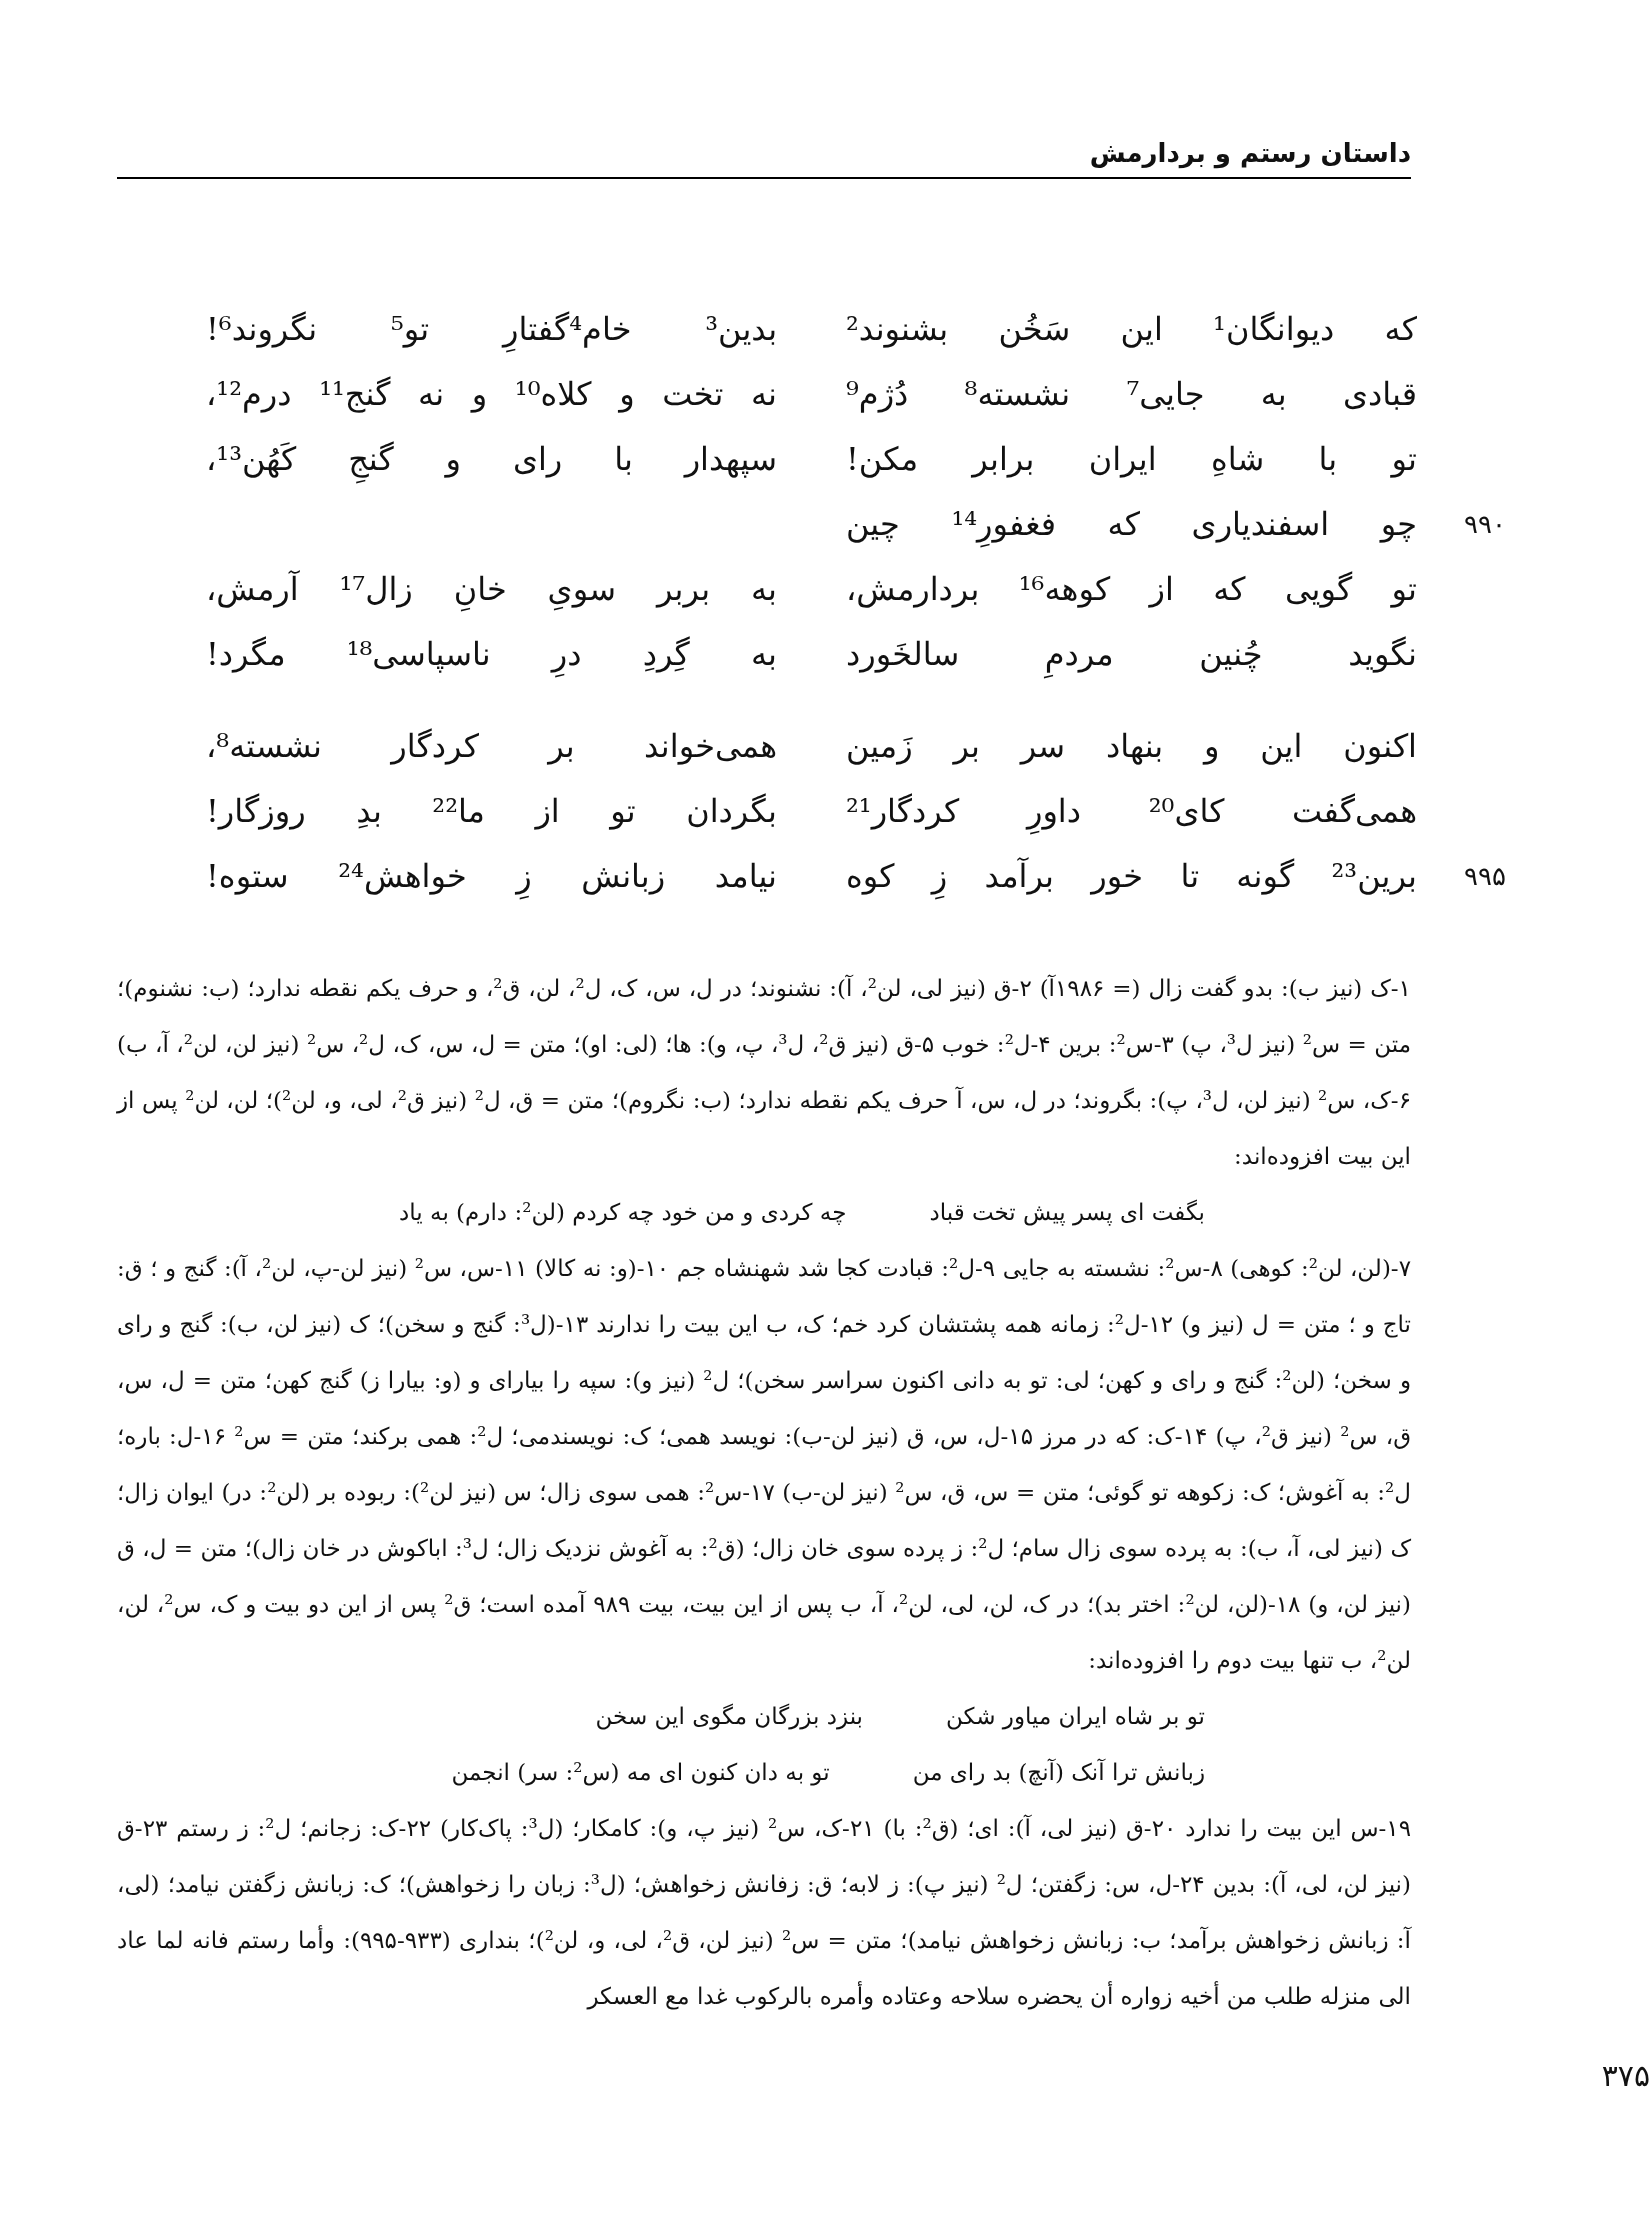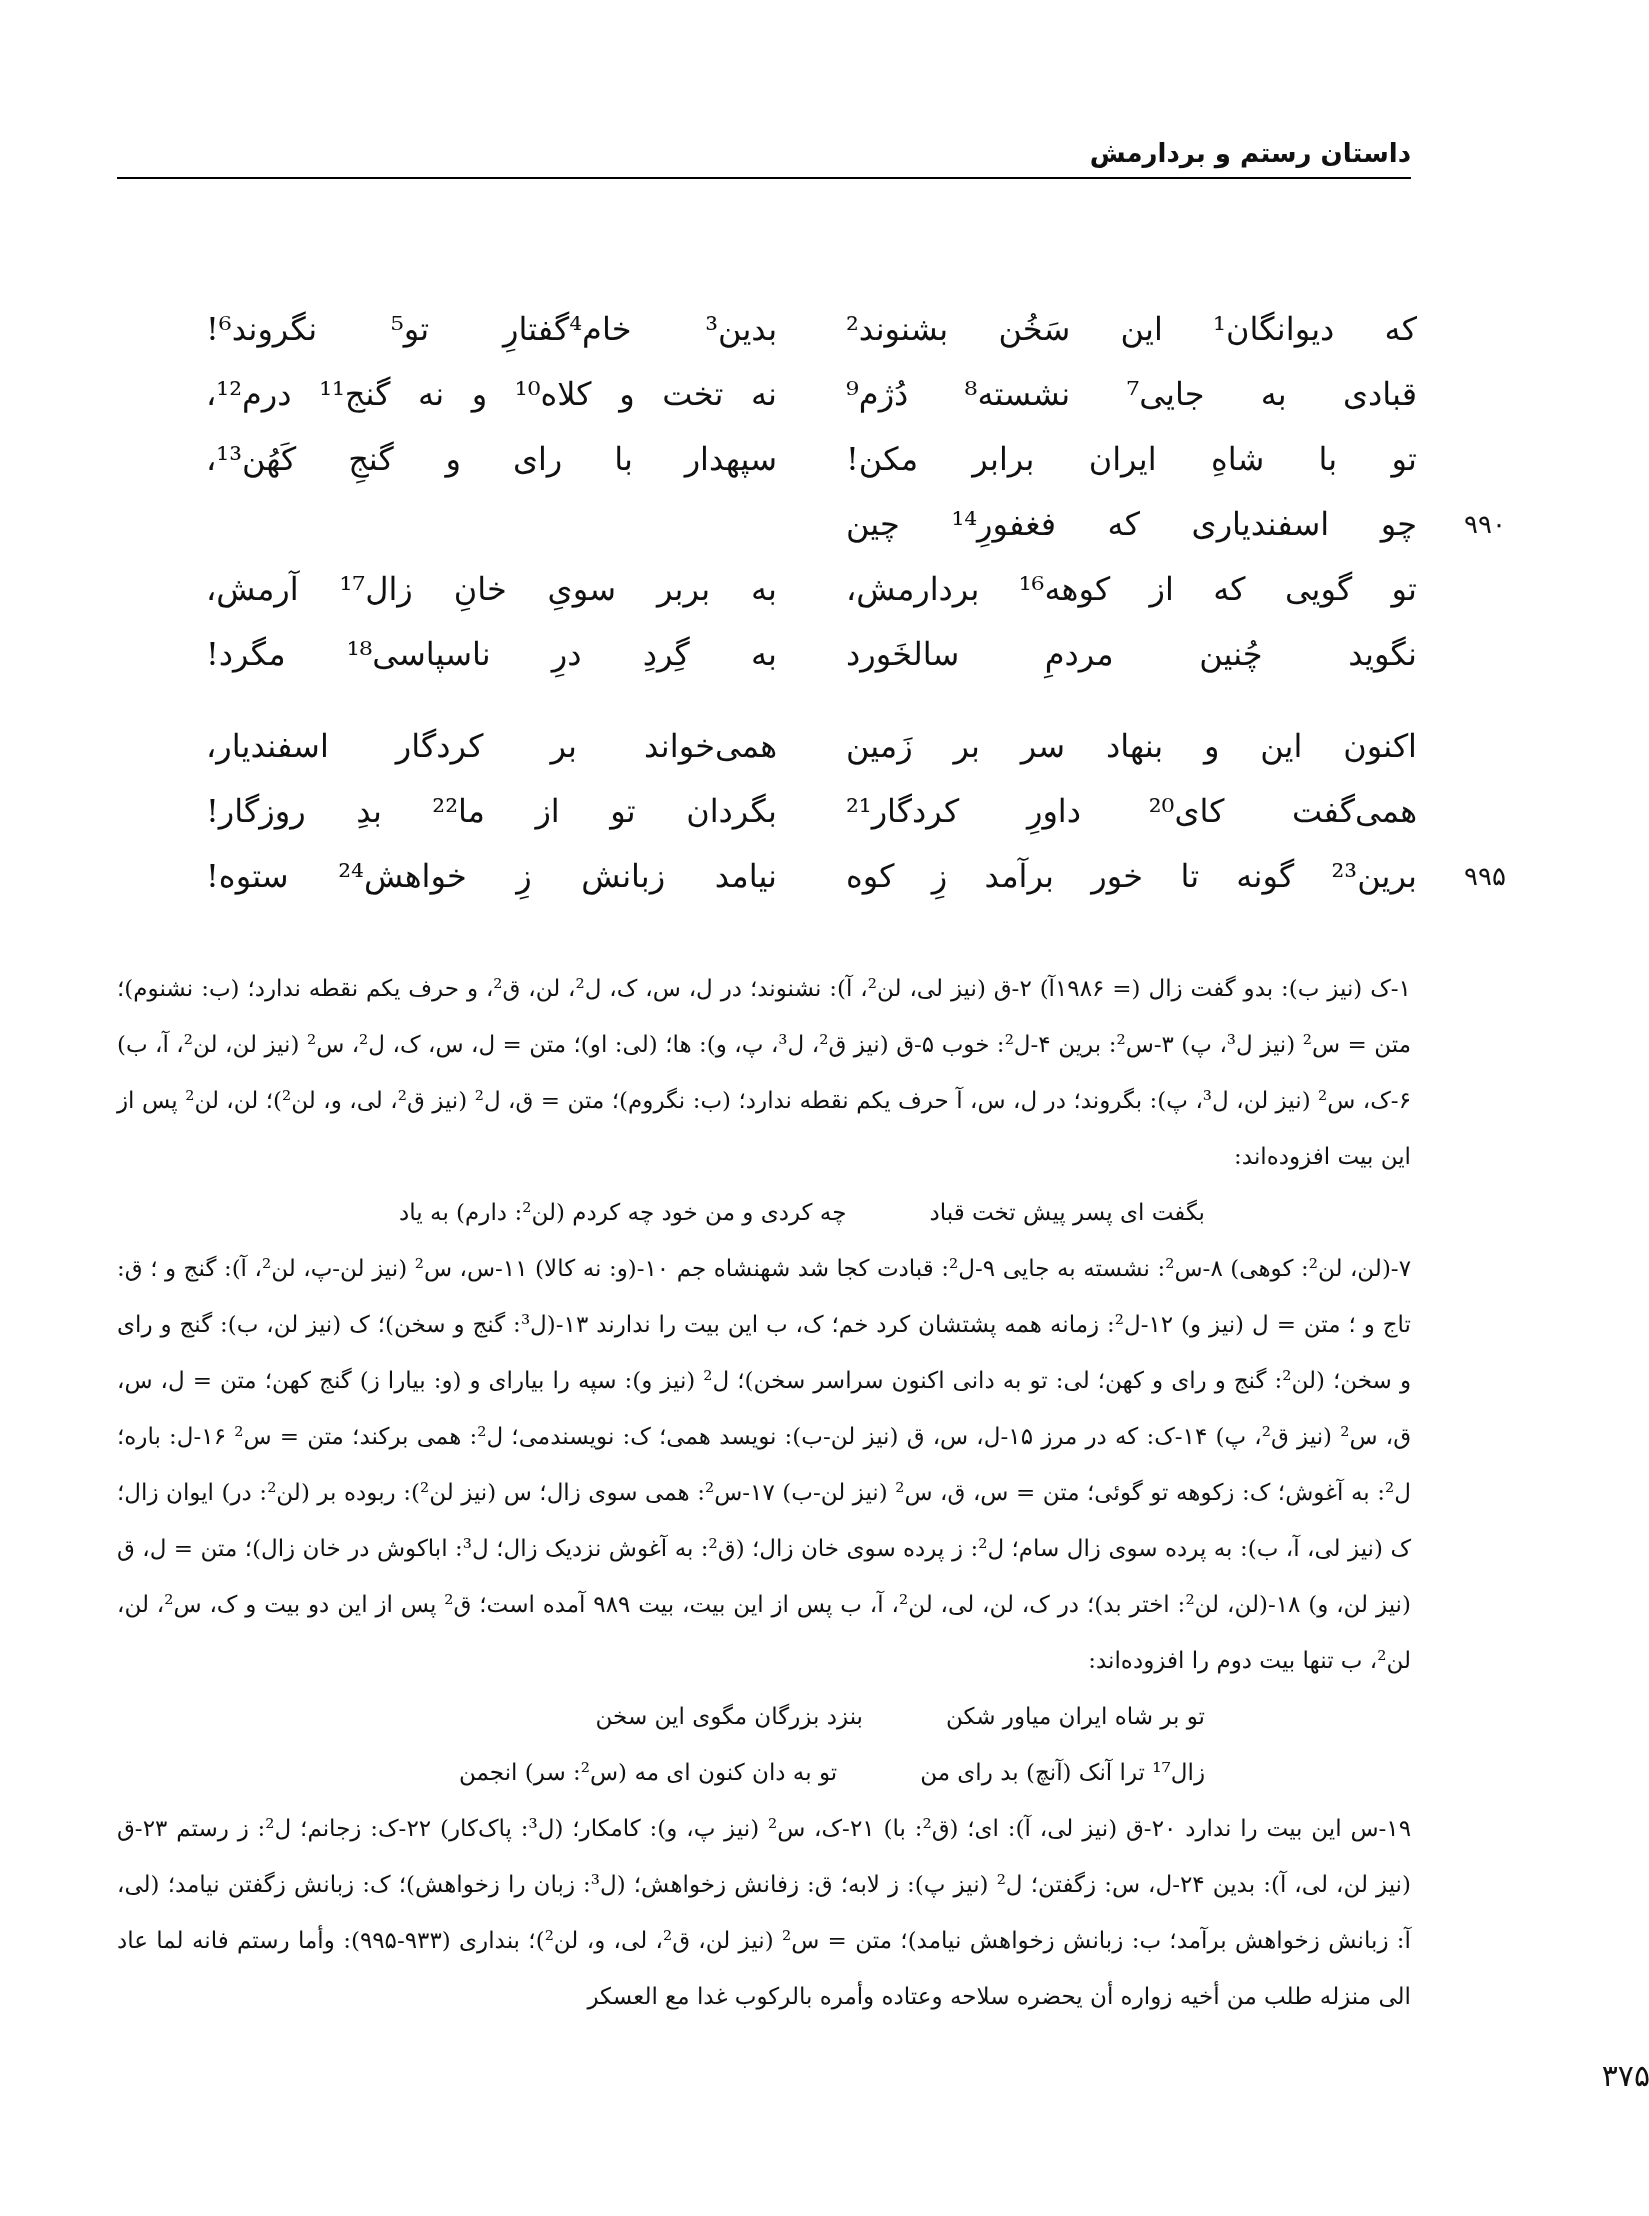--- a/index.html
+++ b/index.html
@@ -52,21 +52,21 @@
     <span class="h2">به بربر سویِ خانِ زال¹⁷ آرمش،</span>
   </div>
   <div class="row">
     <span class="vnum"></span>
     <span class="h1">نگوید چُنین مردمِ سالخَورد</span>
     <span class="h2">به گِردِ درِ ناسپاسی¹⁸ مگرد!</span>
   </div>
   <div class="row gap">
     <span class="vnum"></span>
     <span class="h1">اکنون این و بنهاد سر بر زَمین</span>
-    <span class="h2">همی‌خواند بر کردگار اسفندیار،</span>
+    <span class="h2">همی‌خواند بر کردگار نشسته⁸،</span>
   </div>
   <div class="row">
     <span class="vnum"></span>
     <span class="h1">همی‌گفت کای²⁰ داورِ کردگار²¹</span>
     <span class="h2">بگردان تو از ما²² بدِ روزگار!</span>
   </div>
   <div class="row">
     <span class="vnum">۹۹۵</span>
     <span class="h1">برین²³ گونه تا خور برآمد زِ کوه</span>
     <span class="h2">نیامد زبانش زِ خواهش²⁴ ستوه!</span>
@@ -78,20 +78,20 @@
   <div class="quote">
     <span>بگفت ای پسر پیش تخت قباد</span>
     <span>چه کردی و من خود چه کردم (لن²: دارم) به یاد</span>
   </div>
   <p>۷-(لن، لن²: کوهی) ۸-س²: نشسته به جایی ۹-ل²: قبادت کجا شد شهنشاه جم ۱۰-(و: نه کالا) ۱۱-س، س² (نیز لن-پ، لن²، آ): گنج و ؛ ق: تاج و ؛ متن = ل (نیز و) ۱۲-ل²: زمانه همه پشتشان کرد خم؛ ک، ب این بیت را ندارند ۱۳-(ل³: گنج و سخن)؛ ک (نیز لن، ب): گنج و رای و سخن؛ (لن²: گنج و رای و کهن؛ لی: تو به دانی اکنون سراسر سخن)؛ ل² (نیز و): سپه را بیارای و (و: بیارا ز) گنج کهن؛ متن = ل، س، ق، س² (نیز ق²، پ) ۱۴-ک: که در مرز ۱۵-ل، س، ق (نیز لن-ب): نویسد همی؛ ک: نویسندمی؛ ل²: همی برکند؛ متن = س² ۱۶-ل: باره؛ ل²: به آغوش؛ ک: زکوهه تو گوئی؛ متن = س، ق، س² (نیز لن-ب) ۱۷-س²: همی سوی زال؛ س (نیز لن²): ربوده بر (لن²: در) ایوان زال؛ ک (نیز لی، آ، ب): به پرده سوی زال سام؛ ل²: ز پرده سوی خان زال؛ (ق²: به آغوش نزدیک زال؛ ل³: اباکوش در خان زال)؛ متن = ل، ق (نیز لن، و) ۱۸-(لن، لن²: اختر بد)؛ در ک، لن، لی، لن²، آ، ب پس از این بیت، بیت ۹۸۹ آمده است؛ ق² پس از این دو بیت و ک، س²، لن، لن²، ب تنها بیت دوم را افزوده‌اند:</p>
   <div class="quote">
     <span>تو بر شاه ایران میاور شکن</span>
     <span>بنزد بزرگان مگوی این سخن</span>
   </div>
   <div class="quote">
-    <span>زال¹⁷ ترا آنک (آنچ) بد رای من</span>
+    <span>زبانش ترا آنک (آنچ) بد رای من</span>
     <span>تو به دان کنون ای مه (س²: سر) انجمن</span>
   </div>
   <p>۱۹-س این بیت را ندارد ۲۰-ق (نیز لی، آ): ای؛ (ق²: با) ۲۱-ک، س² (نیز پ، و): کامکار؛ (ل³: پاک‌کار) ۲۲-ک: زجانم؛ ل²: ز رستم ۲۳-ق (نیز لن، لی، آ): بدین ۲۴-ل، س: زگفتن؛ ل² (نیز پ): ز لابه؛ ق: زفانش زخواهش؛ (ل³: زبان را زخواهش)؛ ک: زبانش زگفتن نیامد؛ (لی، آ: زبانش زخواهش برآمد؛ ب: زبانش زخواهش نیامد)؛ متن = س² (نیز لن، ق²، لی، و، لن²)؛ بنداری (۹۳۳-۹۹۵): وأما رستم فانه لما عاد الى منزله طلب من أخیه زواره أن یحضره سلاحه وعتاده وأمره بالرکوب غدا مع العسکر</p>
 </div>
 
 <div class="pagenum">۳۷۵</div>
 
 
 </body></html>

